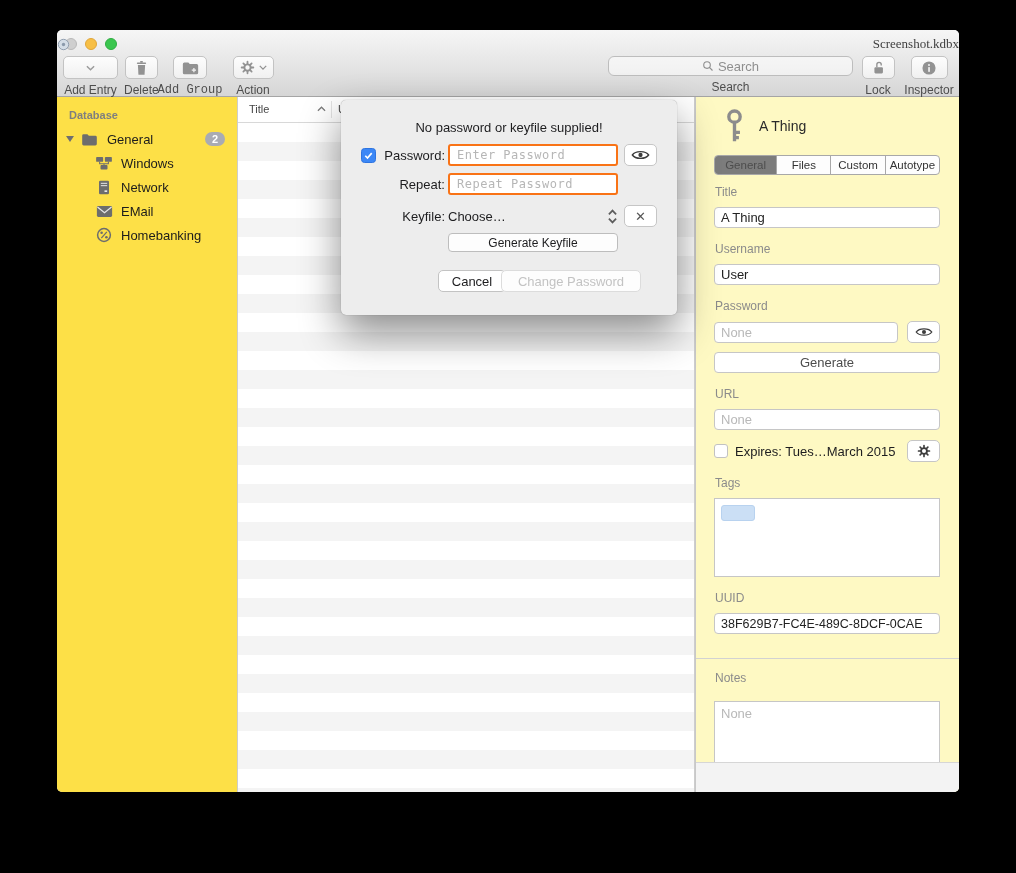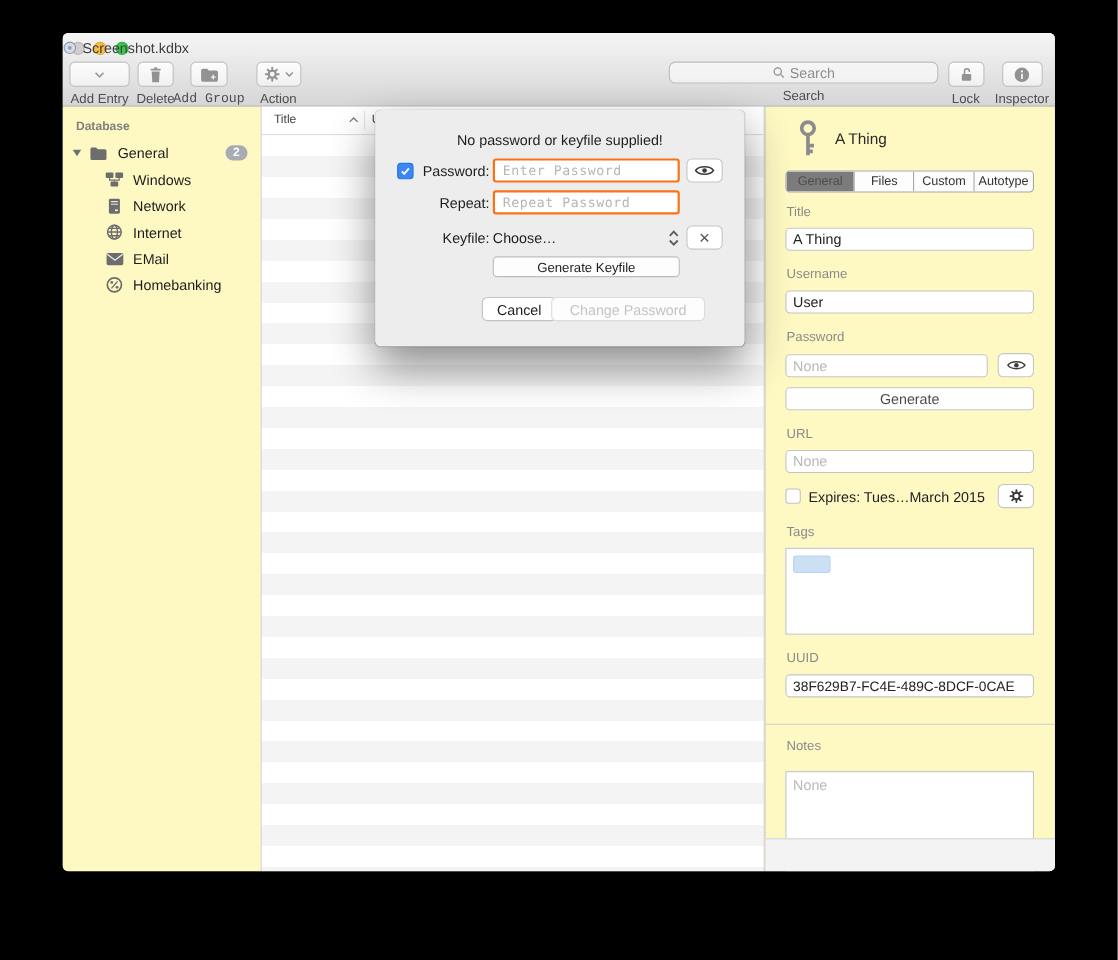--- a/index.html
+++ b/index.html
@@ -9,35 +9,35 @@
   .window{position:absolute;left:57px;top:30px;width:902px;height:762px;border-radius:5px;
           overflow:hidden;background:#ececec;box-shadow:0 30px 70px rgba(0,0,0,.7);}
   
   .chrome{position:absolute;top:0;left:0;right:0;height:67px;
           background:linear-gradient(#f6f6f6,#d6d6d6);border-bottom:1px solid #a5a5a5;box-sizing:border-box;}
   .traffic{position:absolute;top:8px;left:8px;display:flex;gap:8px;}
   .light{width:12px;height:12px;border-radius:50%;box-sizing:border-box;}
   .light.close{background:#cfcfcf;border:1px solid #b9b9b9;}
   .light.min{background:#f7bf46;border:1px solid #e0a63a;}
   .light.max{background:#3bc64f;border:1px solid #2fae42;}
-  .titlebar-title{position:absolute;top:6px;left:0;right:0;display:flex;justify-content:flex-start;
-          align-items:center;gap:5px;font-size:13px;color:#3f3f3f;}
+  .titlebar-title{position:absolute;top:6px;left:0;right:0;display:flex;justify-content:space-between;
+          align-items:center;gap:5px;font-size:13px;color:#3f3f3f;font-family:Liberation Serif, serif;}
   .tb-item{position:absolute;top:26px;display:flex;flex-direction:column;align-items:center;}
   .tb-btn{height:23px;background:linear-gradient(#fdfdfd,#f0f0f0);border:1px solid #c3c3c3;
           border-radius:5px;display:flex;align-items:center;justify-content:center;color:#929292;box-sizing:border-box;}
   .tb-label{font-size:12px;color:#4d4d4d;margin-top:4px;white-space:nowrap;}
   .split{display:flex;padding:0;}
   .split .seg{display:flex;align-items:center;justify-content:center;height:100%;}
   .split .seg.main{width:36px;border-right:1px solid #c9c9c9;}
   .split .seg.arrow{width:17px;color:#9b9b9b;}
   .searchfield{width:245px;height:20px;border:1px solid #bdbdbd;border-radius:6px;
           background:rgba(255,255,255,.55);display:flex;align-items:center;justify-content:center;
           gap:4px;color:#8f8f8f;font-size:13px;box-sizing:border-box;}
   
-  .sidebar{position:absolute;top:67px;left:0;width:180px;bottom:0;background:#fef9c3;}
+  .sidebar{position:absolute;top:67px;left:0;width:180px;bottom:0;background:#fde047;}
   .sb-header{margin:12px 0 6px 12px;font-size:11px;font-weight:700;color:#7f7f7f;}
   .sb-root{display:flex;align-items:center;height:24px;padding:0 12px 0 9px;font-size:13px;color:#1c1c1c;}
   .sb-root .folder{color:#6d6d6d;margin-left:7px;}
   .sb-root .lbl{margin-left:9px;}
   .badge{margin-left:auto;background:#a9abb3;border-radius:9px;color:#fff;font-size:11px;
          font-weight:700;padding:1px 7px;}
   .sb-item{display:flex;align-items:center;height:24px;padding-left:38px;font-size:13px;color:#1c1c1c;}
   .sb-item .ic{color:#6d6d6d;margin-right:8px;width:18px;display:flex;justify-content:center;}
   
   .main{position:absolute;top:67px;left:180px;width:458px;bottom:0;background:#fff;
@@ -268,32 +268,20 @@
         <svg width="12" height="15" viewBox="0 0 14 18">
             <rect x="1" y="0.8" width="12" height="16.4" rx="1.6" fill="currentColor"></rect>
             <path d="M3.2 4h7.6M3.2 6.8h7.6" stroke="#e7e7e7" stroke-width="1.2"></path>
             <rect x="7.6" y="12.4" width="3.2" height="2" fill="#e7e7e7"></rect>
           </svg>
       </span>
       <span>Network</span>
     </div>
     <div class="sb-item">
       <span class="ic">
-        <svg width="16" height="16" viewBox="0 0 18 18">
-            <g fill="none" stroke="currentColor" stroke-width="1.5">
-              <circle cx="9" cy="9" r="7"></circle>
-              <ellipse cx="9" cy="9" rx="3.1" ry="7"></ellipse>
-              <path d="M2.2 9h13.6M3.4 5.2h11.2M3.4 12.8h11.2"></path>
-            </g>
-          </svg>
-      </span>
-      <span>Internet</span>
-    </div>
-    <div class="sb-item">
-      <span class="ic">
         <svg width="17" height="13" viewBox="0 0 18 14">
             <rect x="0.8" y="1" width="16.4" height="12" rx="1.6" fill="currentColor"></rect>
             <path d="M1.4 2.2L9 8.2l7.6-6" stroke="#e7e7e7" stroke-width="1.3" fill="none"></path>
           </svg>
       </span>
       <span>EMail</span>
     </div>
     <div class="sb-item">
       <span class="ic">
         <svg width="16" height="16" viewBox="0 0 18 18">

